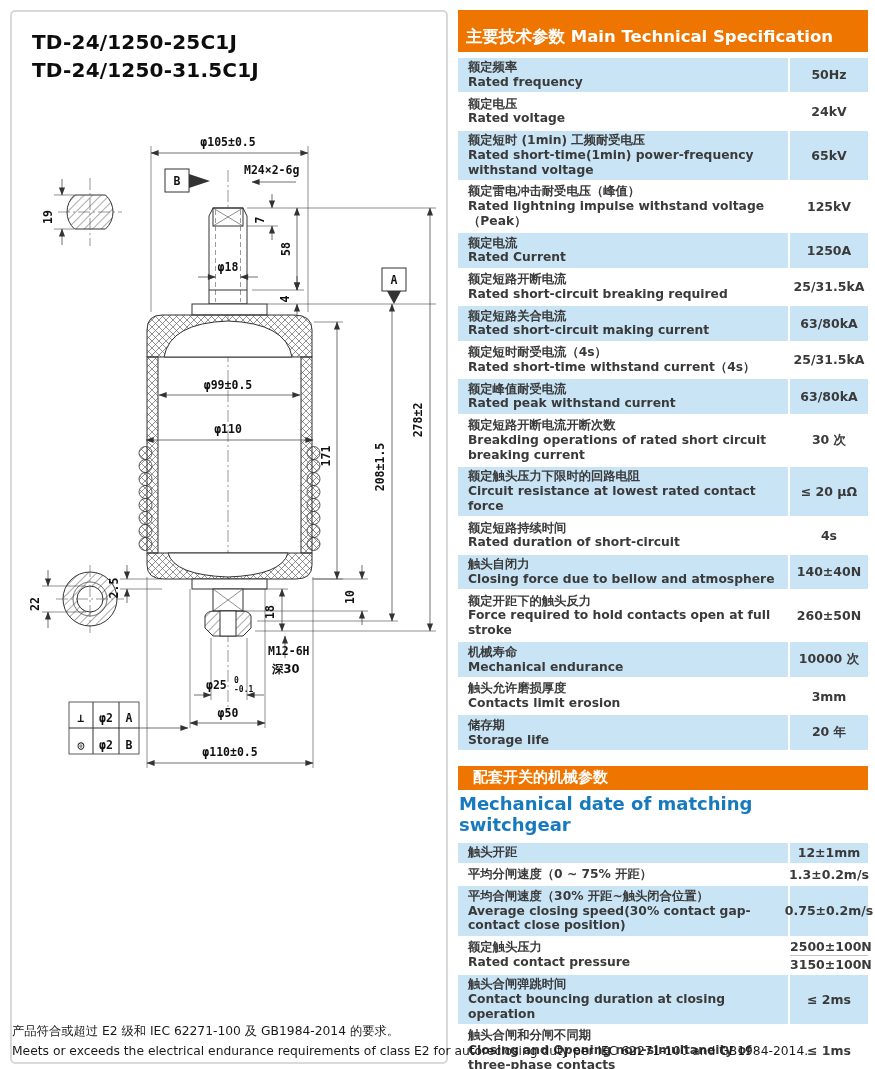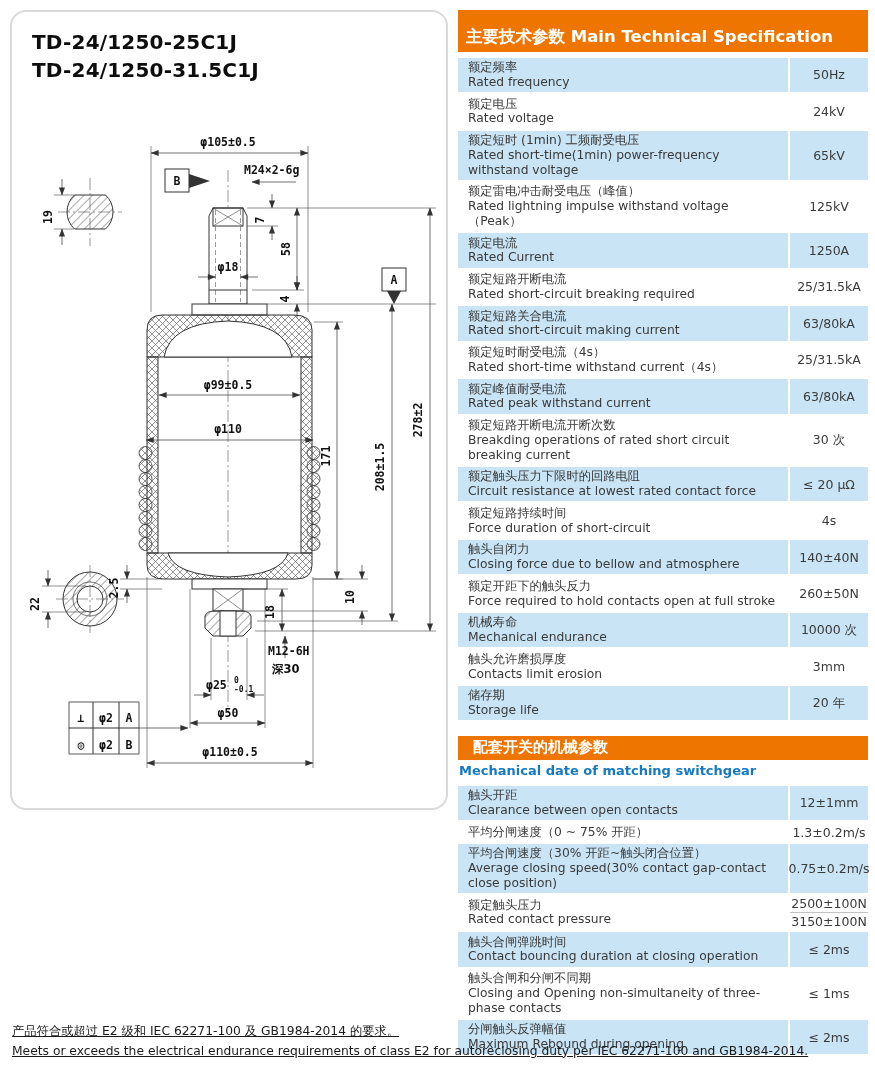--- a/index.html
+++ b/index.html
@@ -2,45 +2,45 @@
 <html><head>
 <meta charset="utf-8">
 <style>
   html,body{margin:0;padding:0;}
   body{
     width:875px;height:1069px;position:relative;background:#fff;
     font-family:"DejaVu Sans","Liberation Sans",sans-serif;color:#3a3a3a;
   }
   
   .card{
-    position:absolute;left:10px;top:10px;width:438px;height:800px;
-    border:2px solid #d9d9d9;border-radius:16px;background:#fff;box-sizing:border-box;
+    position:absolute;left:10px;top:10px;width:438px;height:1054px;
+    border:2px solid #d9d9d9;border-radius:5px;background:#fff;box-sizing:border-box;
   }
   .model-title{position:absolute;left:20px;top:16px;font-size:20px;font-weight:bold;
     color:#0d0d0d;line-height:1.4;letter-spacing:.2px;}
   .card svg{position:absolute;left:0;top:0;}
   
   .right-panel{position:absolute;left:458px;top:10px;width:410px;}
   .sec-title{background:#ee7500;color:#fff;font-weight:bold;font-size:16.5px;
     padding:17px 8px 4px 8px;line-height:1.25;}
   .sec2{font-size:15px;padding:2px 8px 3px 15px;margin-top:14px;}
-  .sec-title-en{color:#1779be;font-size:13px;font-weight:bold;margin:3px 0 7px 1px;line-height:1.2;}
-  .table{margin-top:6px;}
+  .sec-title-en{color:#1779be;font-size:18px;font-weight:bold;margin:3px 0 7px 1px;line-height:1.2;}
+  .table{margin-top:6px;font-weight:bold;}
   .t-row{display:flex;border-bottom:2px solid #fff;}
   .row-blue{background:#c8e4f5;}
   .row-white{background:#fff;}
   .t-label{flex:1;padding:2.5px 8px 2.5px 10px;}
   .t-zh,.t-en{font-size:12.3px;line-height:1.2;}
   .t-value{width:78px;border-left:2px solid #fff;display:flex;flex-direction:column;
     align-items:center;justify-content:center;font-size:12.5px;text-align:center;}
   .t-vstack{width:100%;padding:1px 0;}
   .t-vstack + .t-vstack{border-top:1px solid #c2c2c2;}
   
   .footer{position:absolute;left:12px;top:1022px;width:860px;font-size:12.3px;
-    color:#1a1a1a;line-height:1.6;text-decoration:underline;}
+    color:#1a1a1a;line-height:1.6;}
   
   .ol{fill:#fff;stroke:#333;stroke-width:1;}
   .nf{fill:none;stroke:#333;stroke-width:1;}
   .thin{stroke:#444;stroke-width:.6;fill:none;}
   .dim{stroke:#333;stroke-width:.7;fill:none;}
   .cl{stroke:#555;stroke-width:.6;stroke-dasharray:12 3 2 3;fill:none;}
   .dsh{stroke:#555;stroke-width:.6;stroke-dasharray:5 3;fill:none;}
   text.dl{font-family:"DejaVu Sans Mono","DejaVu Sans",monospace;font-weight:bold;
     font-size:11.5px;fill:#111;}
   text.sm{font-size:8px;}
@@ -383,21 +383,21 @@
           <div class="t-zh">额定触头压力下限时的回路电阻</div>
           <div class="t-en">Circuit resistance at lowest rated contact force</div>
         </div>
         <div class="t-value">
           <div>≤ 20 μΩ</div>
         </div>
       </div>
       <div class="t-row row-white">
         <div class="t-label">
           <div class="t-zh">额定短路持续时间</div>
-          <div class="t-en">Force duration of short-circuit</div>
+          <div class="t-en">Rated duration of short-circuit</div>
         </div>
         <div class="t-value">
           <div>4s</div>
         </div>
       </div>
       <div class="t-row row-blue">
         <div class="t-label">
           <div class="t-zh">触头自闭力</div>
           <div class="t-en">Closing force due to bellow and atmosphere</div>
         </div>
@@ -442,21 +442,20 @@
         </div>
       </div>
     </div>
 
   <div class="sec-title sec2">配套开关的机械参数</div>
   <div class="sec-title-en">Mechanical date of matching switchgear</div>
   <div class="table" id="mech-table">
       <div class="t-row row-blue">
         <div class="t-label">
           <div class="t-zh">触头开距</div>
-          <div class="t-en">Clearance between open contacts</div>
         </div>
         <div class="t-value">
           <div>12±1mm</div>
         </div>
       </div>
       <div class="t-row row-white">
         <div class="t-label">
           <div class="t-zh">平均分闸速度（0 ~ 75% 开距）</div>
         </div>
         <div class="t-value">

